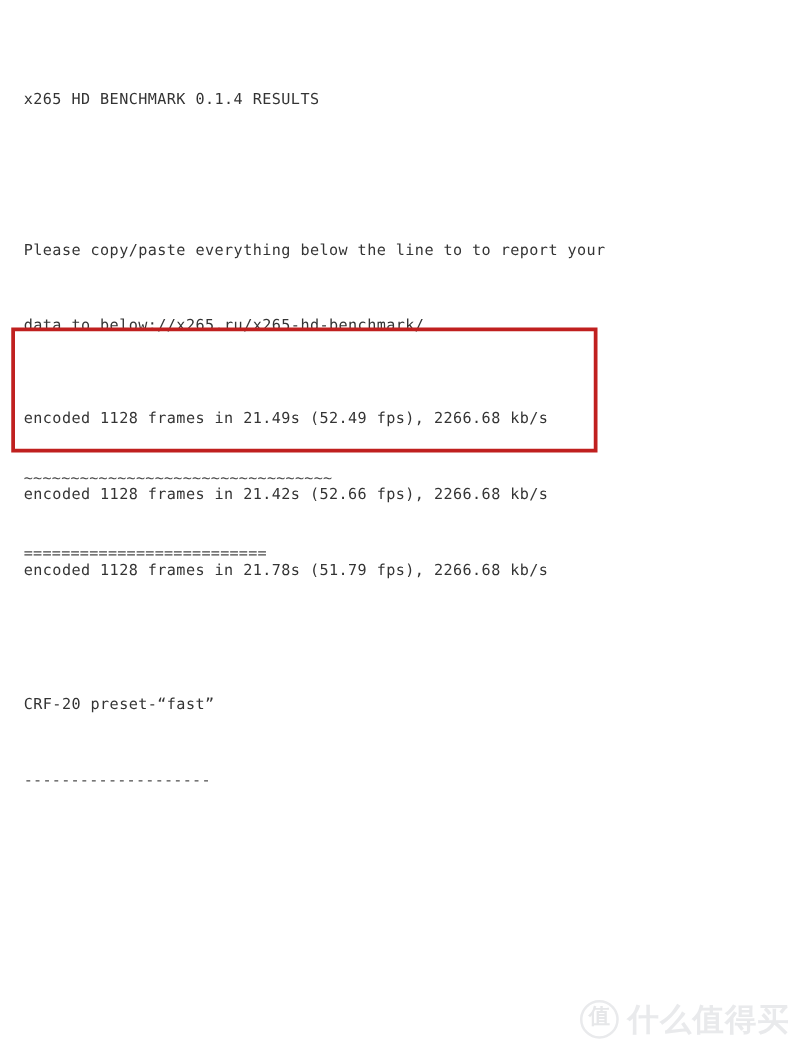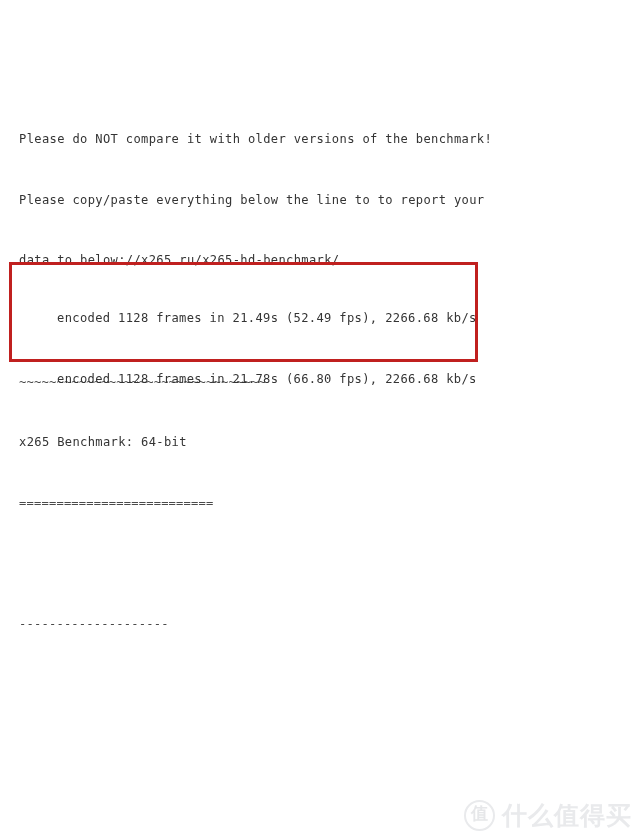--- a/index.html
+++ b/index.html
@@ -58,23 +58,22 @@
     height: 100px;
     border: 3px solid #c0201f;
     box-sizing: border-box;
     pointer-events: none;
     background: transparent;
   }
 
   .encoded-block {
     position: absolute;
     left: 19px;
-    top: 268px;
+    top: 284px;
     width: 460px;
-    margin-left: 38px;
   }
   .encoded-block .line {
     line-height: 20.4px;
   }
 
   
   .watermark {
     position: absolute;
     right: 8px;
     bottom: 6px;
@@ -106,29 +105,29 @@
     white-space: nowrap;
   }
 </style>
 </head>
 <body>
 
 <div class="page">
 
   <div class="console">
 
+    <div class="line">x265 HD BENCHMARK 0.1.4 RESULTS</div>
     <div class="line blank">&nbsp;</div>
-    <div class="line">Please do NOT compare it with older versions of the benchmark!</div>
     <div class="line">Please copy/paste everything below the line to to report your</div>
     <div class="line">data to below://x265.ru/x265-hd-benchmark/</div>
     <div class="line blank">&nbsp;</div>
     <div class="line rule">~~~~~~~~~~~~~~~~~~~~~~~~~~~~~~~~~</div>
-    <div class="line">x265 Benchmark: 64-bit</div>
     <div class="line rule">==========================</div>
     <div class="line blank">&nbsp;</div>
+    <div class="line">CRF-20 preset-“fast”</div>
     <div class="line rule">--------------------</div>
 
     
     
     
     
 
     
     
 
@@ -159,21 +158,22 @@
 
     
     
 
     
 
   </div>
 
   <div class="console encoded-block">
     <div class="line">encoded 1128 frames in 21.49s (52.49 fps), 2266.68 kb/s</div>
-    <div class="line">encoded 1128 frames in 21.78s (66.80 fps), 2266.68 kb/s</div>
+    <div class="line">encoded 1128 frames in 21.42s (52.66 fps), 2266.68 kb/s</div>
+    <div class="line">encoded 1128 frames in 21.78s (51.79 fps), 2266.68 kb/s</div>
   </div>
 
   <div class="highlight-box" style="border-color: rgb(192, 32, 31);"></div>
 
   <div class="watermark">
     <div class="wm-badge">值</div>
     <div class="wm-text">什么值得买</div>
   </div>
 
 </div>

